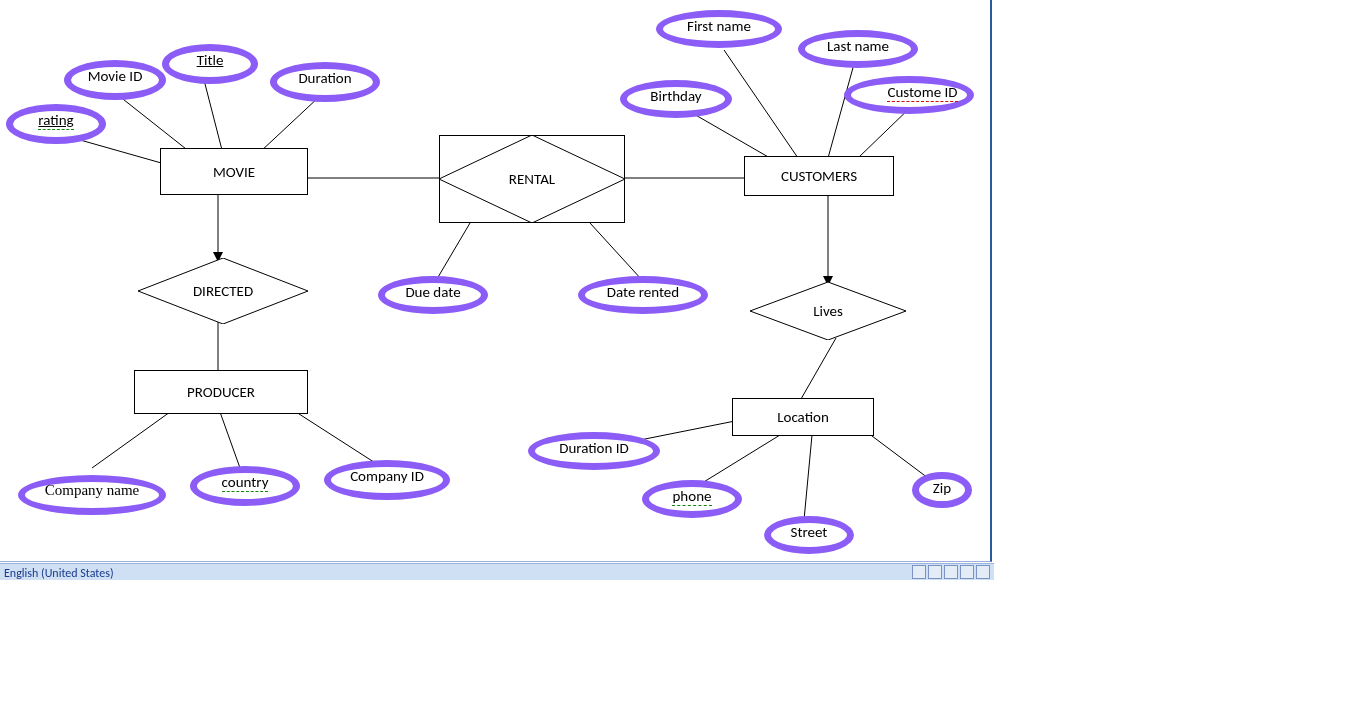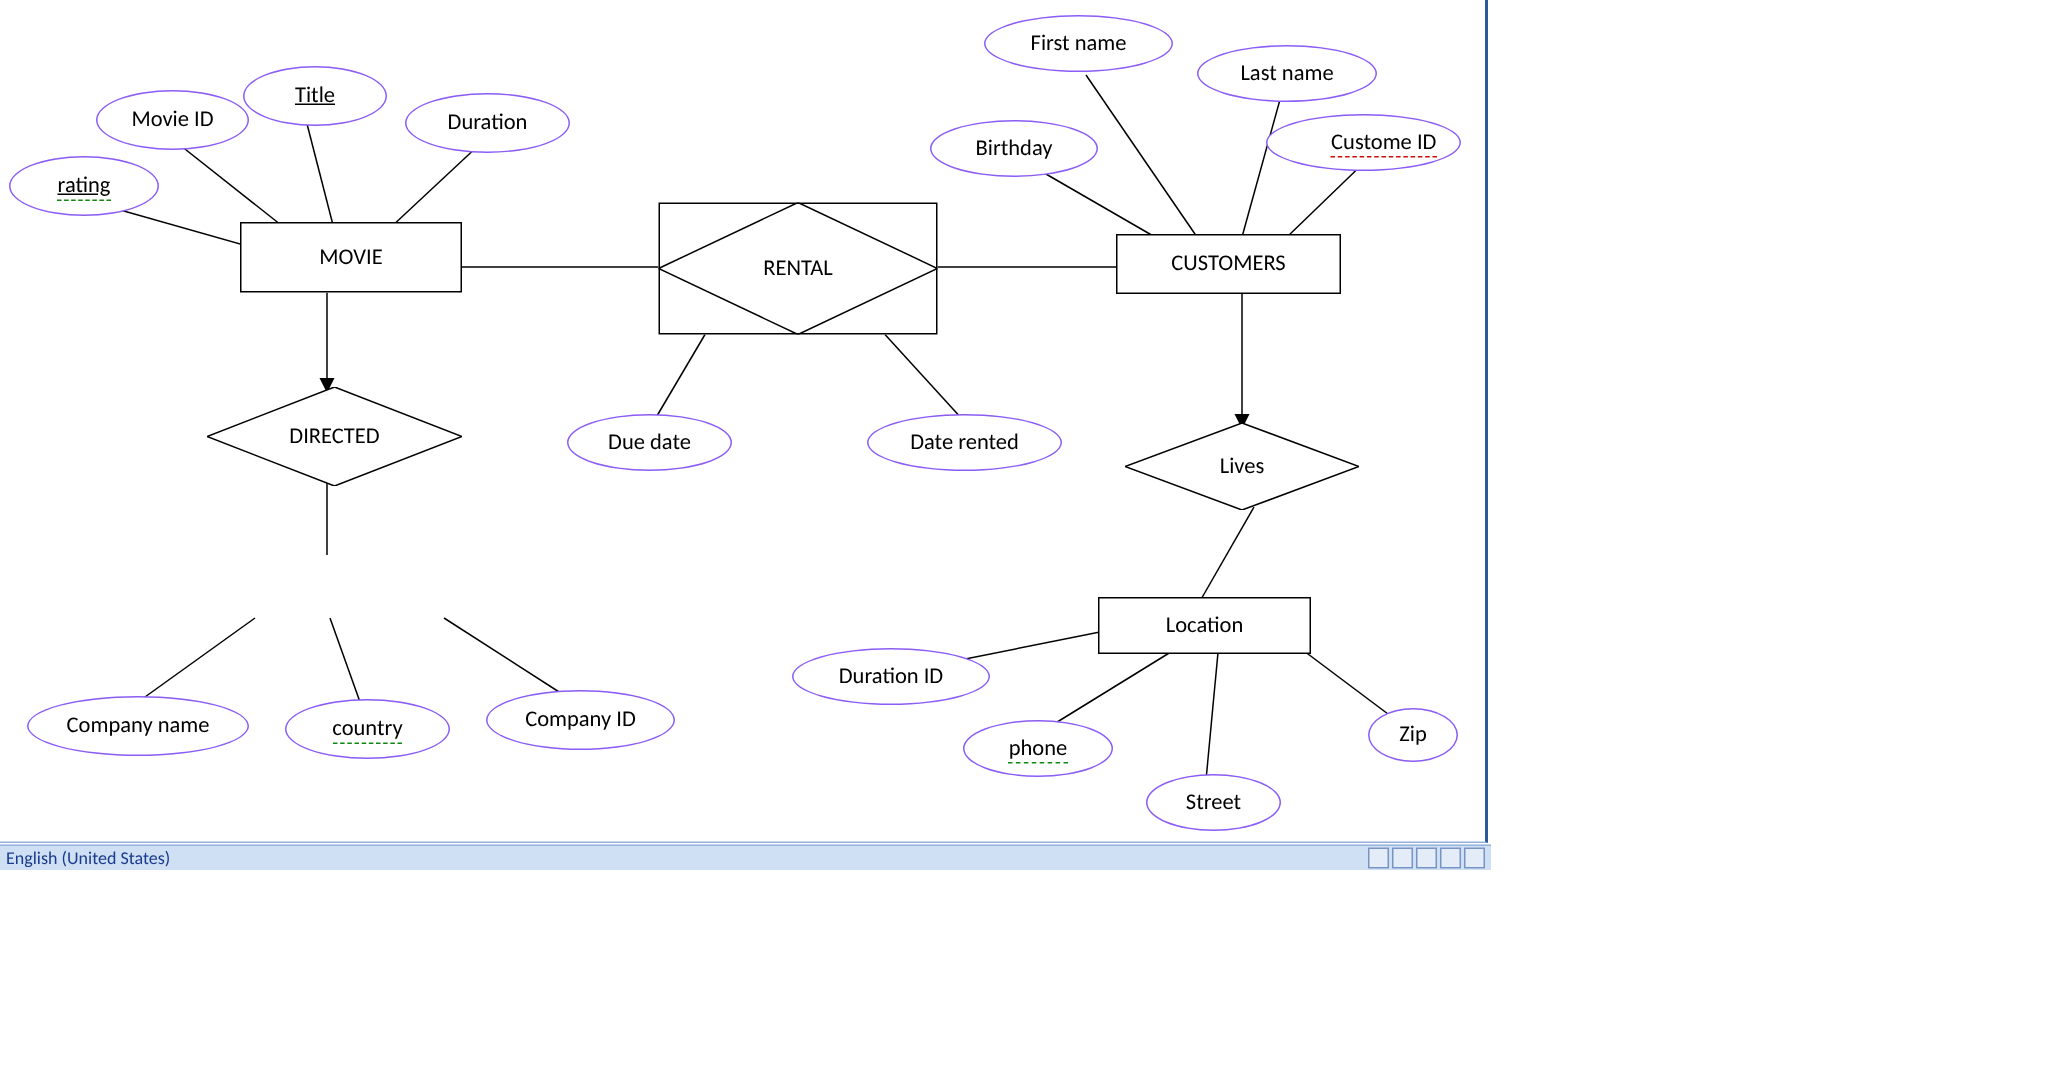--- a/index.html
+++ b/index.html
@@ -1,20 +1,20 @@
 <!DOCTYPE html>
 <html><head>
 <meta charset="utf-8">
 <style>
   html,body{margin:0;padding:0;font-family:Calibri,Arial,sans-serif;background:#fff;}
   .page{position:relative;width:1366px;height:728px;}
   .canvas{position:absolute;left:0;top:0;width:990px;height:561px;background:#fff;border-right:2px solid #2b5a9b;border-bottom:1px solid #9aaee0;}
   .shape{position:absolute;box-sizing:border-box;}
   .rect{border:1px solid #000;background:#fff;display:flex;align-items:center;justify-content:center;font-size:15px;}
-  .ellipse{border:1px solid #8b5cf6;border-radius:50%;background:#fff;display:flex;align-items:center;justify-content:center;font-size:15px;}
+  .ellipse{border:7px solid #8b5cf6;border-radius:50%;background:#fff;display:flex;align-items:flex-start;justify-content:center;font-size:15px;}
   .squiggle{border-bottom:1px dashed #d10a0a;margin-left:27px;}
   .squiggle-green{border-bottom:1px dashed #108610;}
   svg{position:absolute;left:0;top:0;pointer-events:none;}
   .diamond-label{position:absolute;font-size:15px;display:flex;align-items:center;justify-content:center;}
   .statusbar{position:absolute;left:0;top:563px;height:16px;width:990px;background:#cfe0f4;border-top:1px solid #9ab4e0;font-size:12px;color:#1a3a8c;padding-left:4px;display:flex;align-items:flex-end;}
   .statusbar .right{position:absolute;right:4px;top:0;height:16px;display:flex;align-items:center;gap:2px;}
   .view-icon{width:12px;height:12px;border:1px solid #7a93c5;background:#e4ecf8;}
 </style>
 </head>
 <body>
@@ -89,22 +89,25 @@
     </div>
     <div class="shape ellipse" style="left:578px;top:276px;width:130px;height:38px;">
       <span>Date rented</span>
     </div>
 
     <svg style="left:138px;top:258px;position:absolute;" width="170" height="66">
       <polygon points="0,33 85,0 170,33 85,66" fill="#fff" stroke="#000"></polygon>
     </svg>
     <div class="diamond-label" style="left:138px;top:258px;width:170px;height:66px;">DIRECTED</div>
 
+    <div class="shape rect" style="left:134px;top:370px;width:174px;height:44px;">
+      <span>PRODUCER</span>
+    </div>
 
-    <div class="shape ellipse" style="left:18px;top:464px;width:148px;height:40px;">
+    <div class="shape ellipse" style="left:18px;top:475px;width:148px;height:40px;font-family:Liberation Serif, serif;">
       <span>Company name</span>
     </div>
     <div class="shape ellipse" style="left:190px;top:466px;width:110px;height:40px;">
       <span class="squiggle-green">country</span>
     </div>
     <div class="shape ellipse" style="left:324px;top:460px;width:126px;height:40px;">
       <span>Company ID</span>
     </div>
 
     <div class="shape rect" style="left:744px;top:156px;width:150px;height:40px;">

